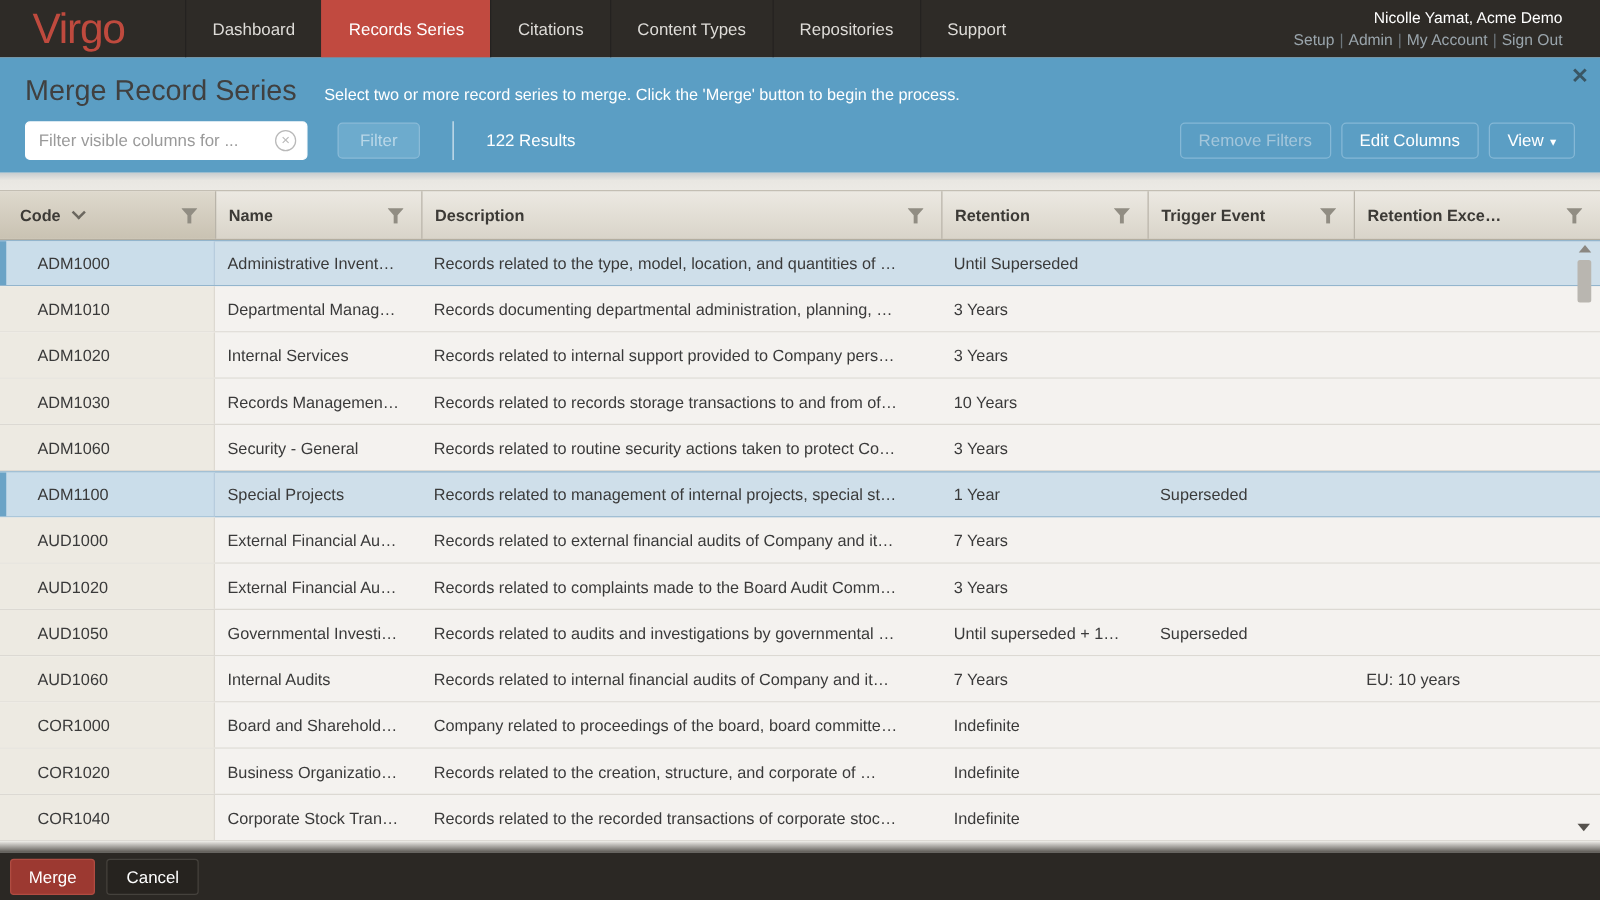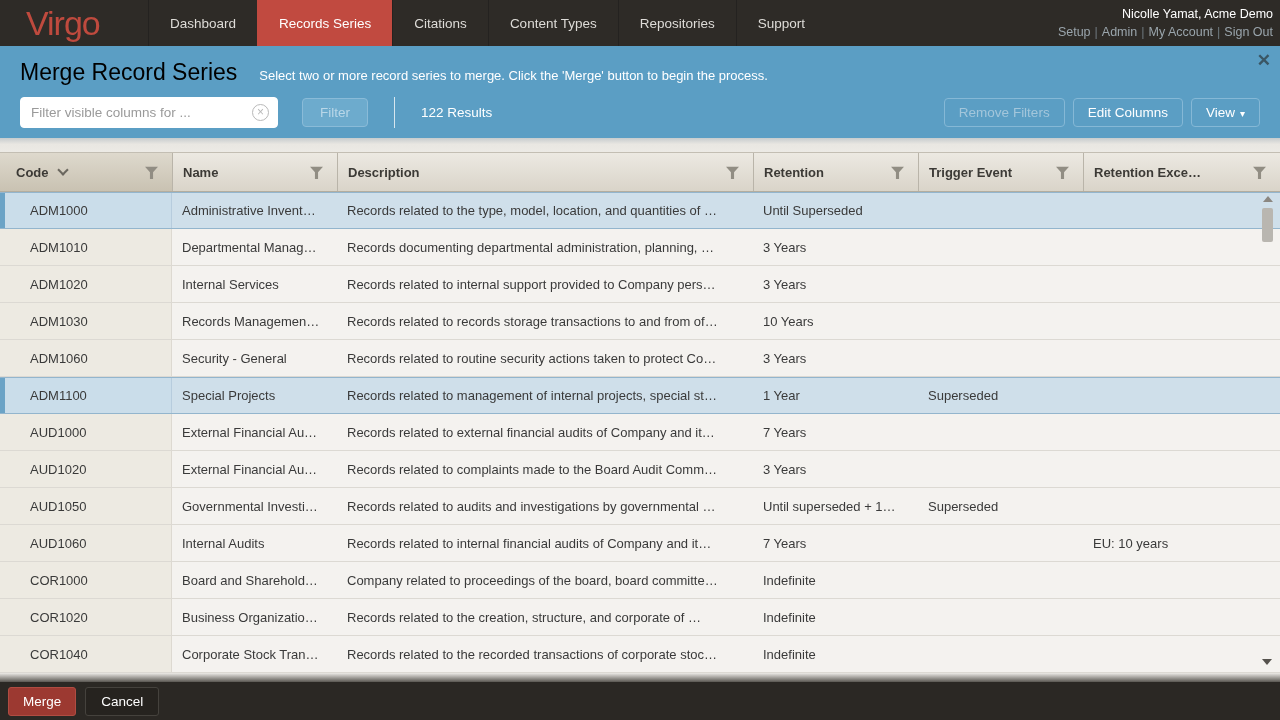--- a/index.html
+++ b/index.html
@@ -7,35 +7,35 @@
     font-family:"Liberation Sans", sans-serif; background:#f0eeea; }
 
   
   .topnav { height:46px; background:#2e2b27; display:flex; align-items:stretch; position:relative; }
   .brand { width:148px; display:flex; align-items:center; padding-left:26px;
     font-size:34px; color:#bf4a3e; letter-spacing:-1px; }
   .tab { display:flex; align-items:center; padding:0 21px; color:#dedcd8; font-size:13.5px;
     border-left:1px solid #242220; cursor:pointer; }
   .tab:last-of-type { border-right:1px solid #242220; }
   .tab.active { background:#c14a40; color:#fff; border-left-color:#c14a40; }
-  .user-block { position:absolute; right:7px; top:5px; text-align:right; line-height:1.45; }
+  .user-block { position:absolute; right:30px; top:5px; text-align:right; line-height:1.45; }
   .user-name { color:#ffffff; font-size:12.5px; }
   .user-links { font-size:12.5px; }
   .user-links a { color:#9aa5ac; text-decoration:none; cursor:pointer; }
   .user-links .sep { color:#6d767c; margin:0 4px; }
 
   
   .panel { background:#5b9ec4; height:92px; position:relative; }
   .panel-title-row { display:flex; align-items:baseline; padding:13px 20px 0; }
-  .panel-title { color:#000000; font-size:23px; font-weight:400; }
+  .panel-title { color:#404040; font-size:23px; font-weight:400; }
   .panel-subtitle { color:#fff; font-size:13px; margin-left:22px; }
   .close-x { position:absolute; top:6px; right:9px; color:#3a5664; font-size:17px;
     font-weight:bold; cursor:pointer; line-height:1; }
   .panel-controls { display:flex; align-items:center; padding:11px 20px 0; }
-  .filter-input-wrap { position:relative; width:258px; }
+  .filter-input-wrap { position:relative; width:226px; }
   .filter-input-wrap input { width:100%; height:31px; border:1px solid #fff; border-radius:4px;
     padding:0 32px 0 10px; font-size:13.5px; color:#555; outline:none; }
   .filter-input-wrap input::placeholder { color:#9a9a9a; }
   .clear-icon { position:absolute; right:9px; top:7px; width:17px; height:17px;
     border:1px solid #b9b9b9; border-radius:50%; color:#b9b9b9; font-size:12px;
     line-height:15px; text-align:center; cursor:pointer; }
   .btn-filter { margin-left:24px; background:#6dabcd; border:1px solid #8abbd8; color:#b9d7e8;
     padding:6px 17px; border-radius:4px; font-size:13.5px; cursor:default; }
   .divider-v { width:1px; height:31px; background:#d7e6ef; margin:0 26px; }
   .results { color:#fff; font-size:13.5px; }

